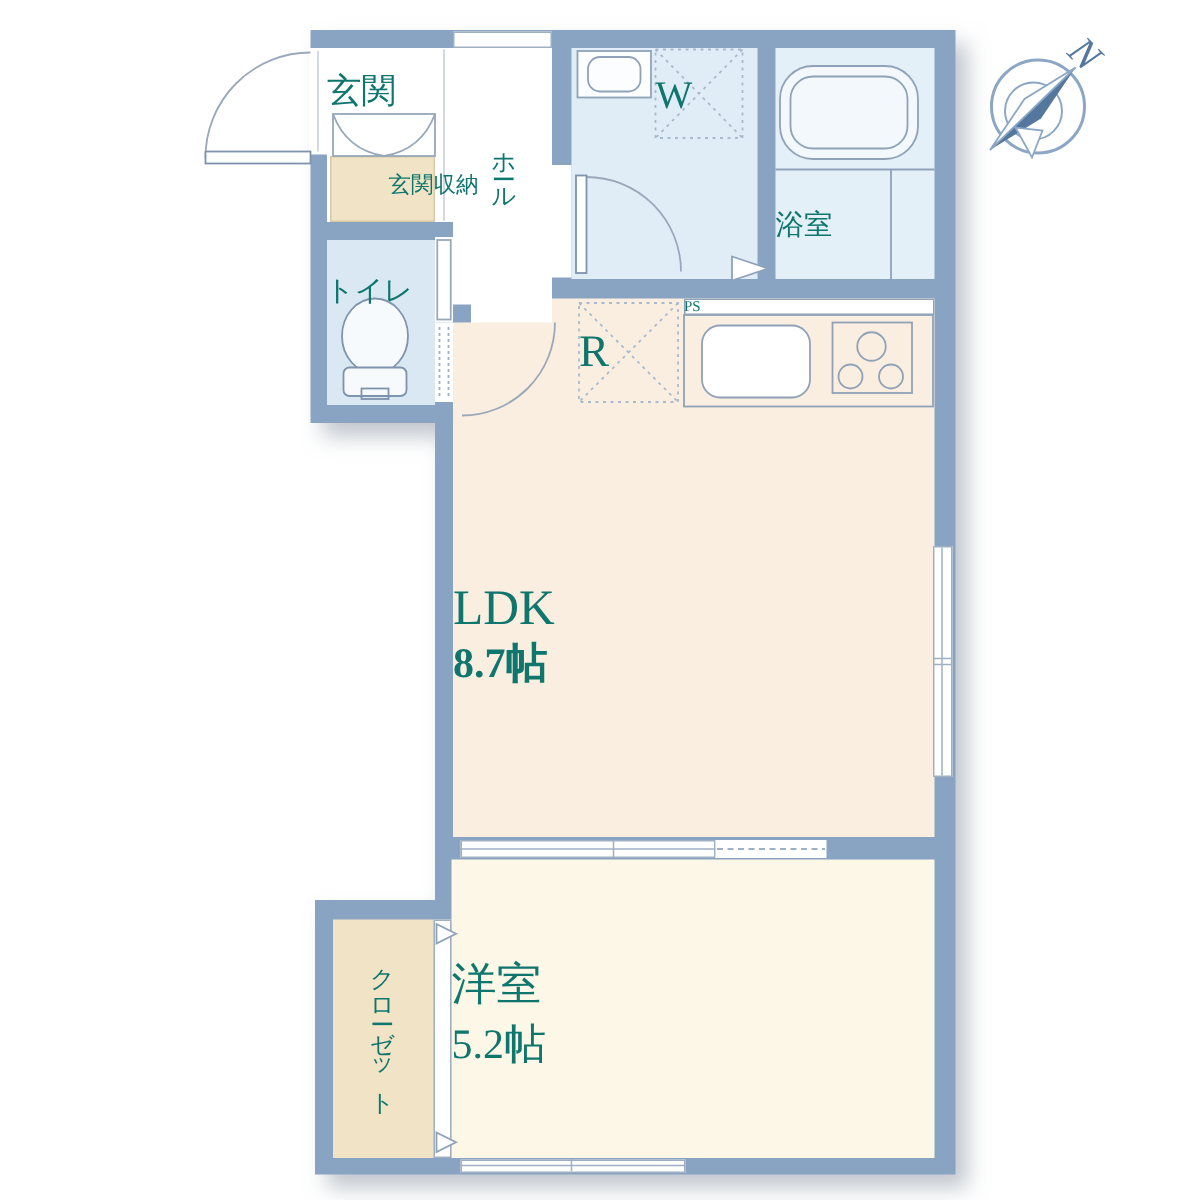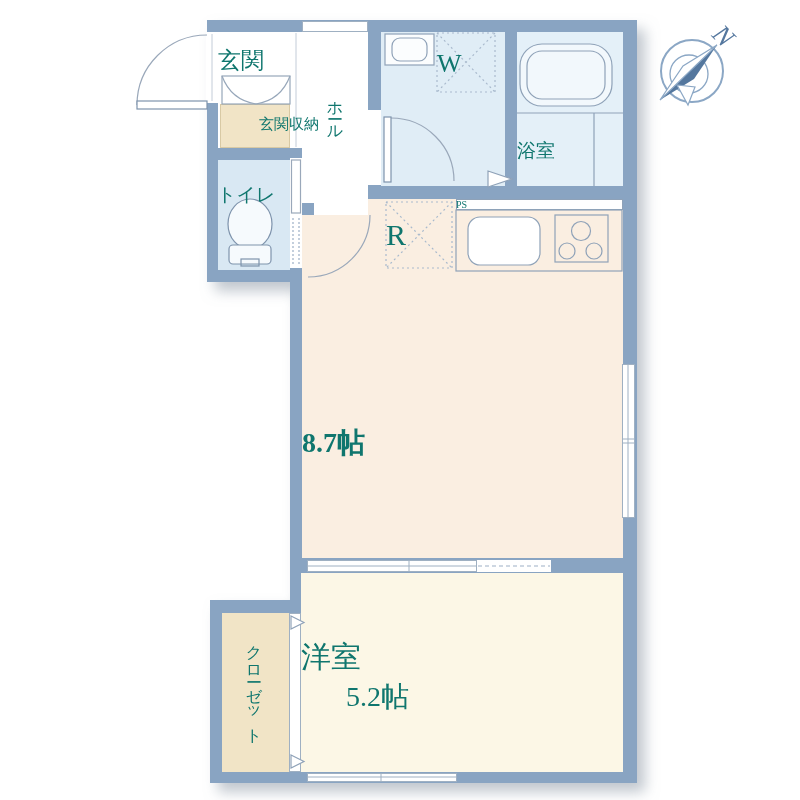--- a/index.html
+++ b/index.html
@@ -138,18 +138,19 @@
   </svg>
 
   <div class="lbl" style="left:218px;top:48px;width:80px;font-size:23px;">玄関</div>
   <div class="lbl" style="left:219px;top:116px;width:72px;font-size:15px;padding-left:40px;">玄関収納</div>
   <div class="lbl" style="left:217px;top:184px;width:74px;font-size:19px;">トイレ</div>
   <div class="lbl vert" style="left:326px;top:90px;font-size:16px;letter-spacing:3px;">ホール</div>
   <div class="lbl" style="left:437px;top:49px;width:58px;font-size:26px;">W</div>
   <div class="lbl" style="left:517px;top:140px;width:78px;font-size:19px;font-family:Liberation Serif, serif;">浴室</div>
   <div class="lbl" style="left:386px;top:218px;width:66px;font-size:30px;">R</div>
   <div class="lbl" style="left:456px;top:199px;width:167px;font-size:10px;line-height:11px;">PS</div>
+  <div class="lbl" style="left:302px;top:388px;width:321px;font-size:33px;">LDK</div>
   <div class="lbl" style="left:302px;top:427px;width:340px;font-size:28px;font-weight:bold;">8.7帖</div>
   <div class="lbl" style="left:301px;top:640px;width:322px;font-size:30px;">洋室</div>
-  <div class="lbl" style="left:301px;top:681px;width:322px;font-size:28px;margin-left:45px;">5.2帖</div>
+  <div class="lbl" style="left:301px;top:681px;width:322px;font-size:28px;">5.2帖</div>
   <div class="lbl vert" style="left:245px;top:634px;font-size:16px;letter-spacing:2px;">クローゼット</div>
 
 </div>
 
 </body></html>

